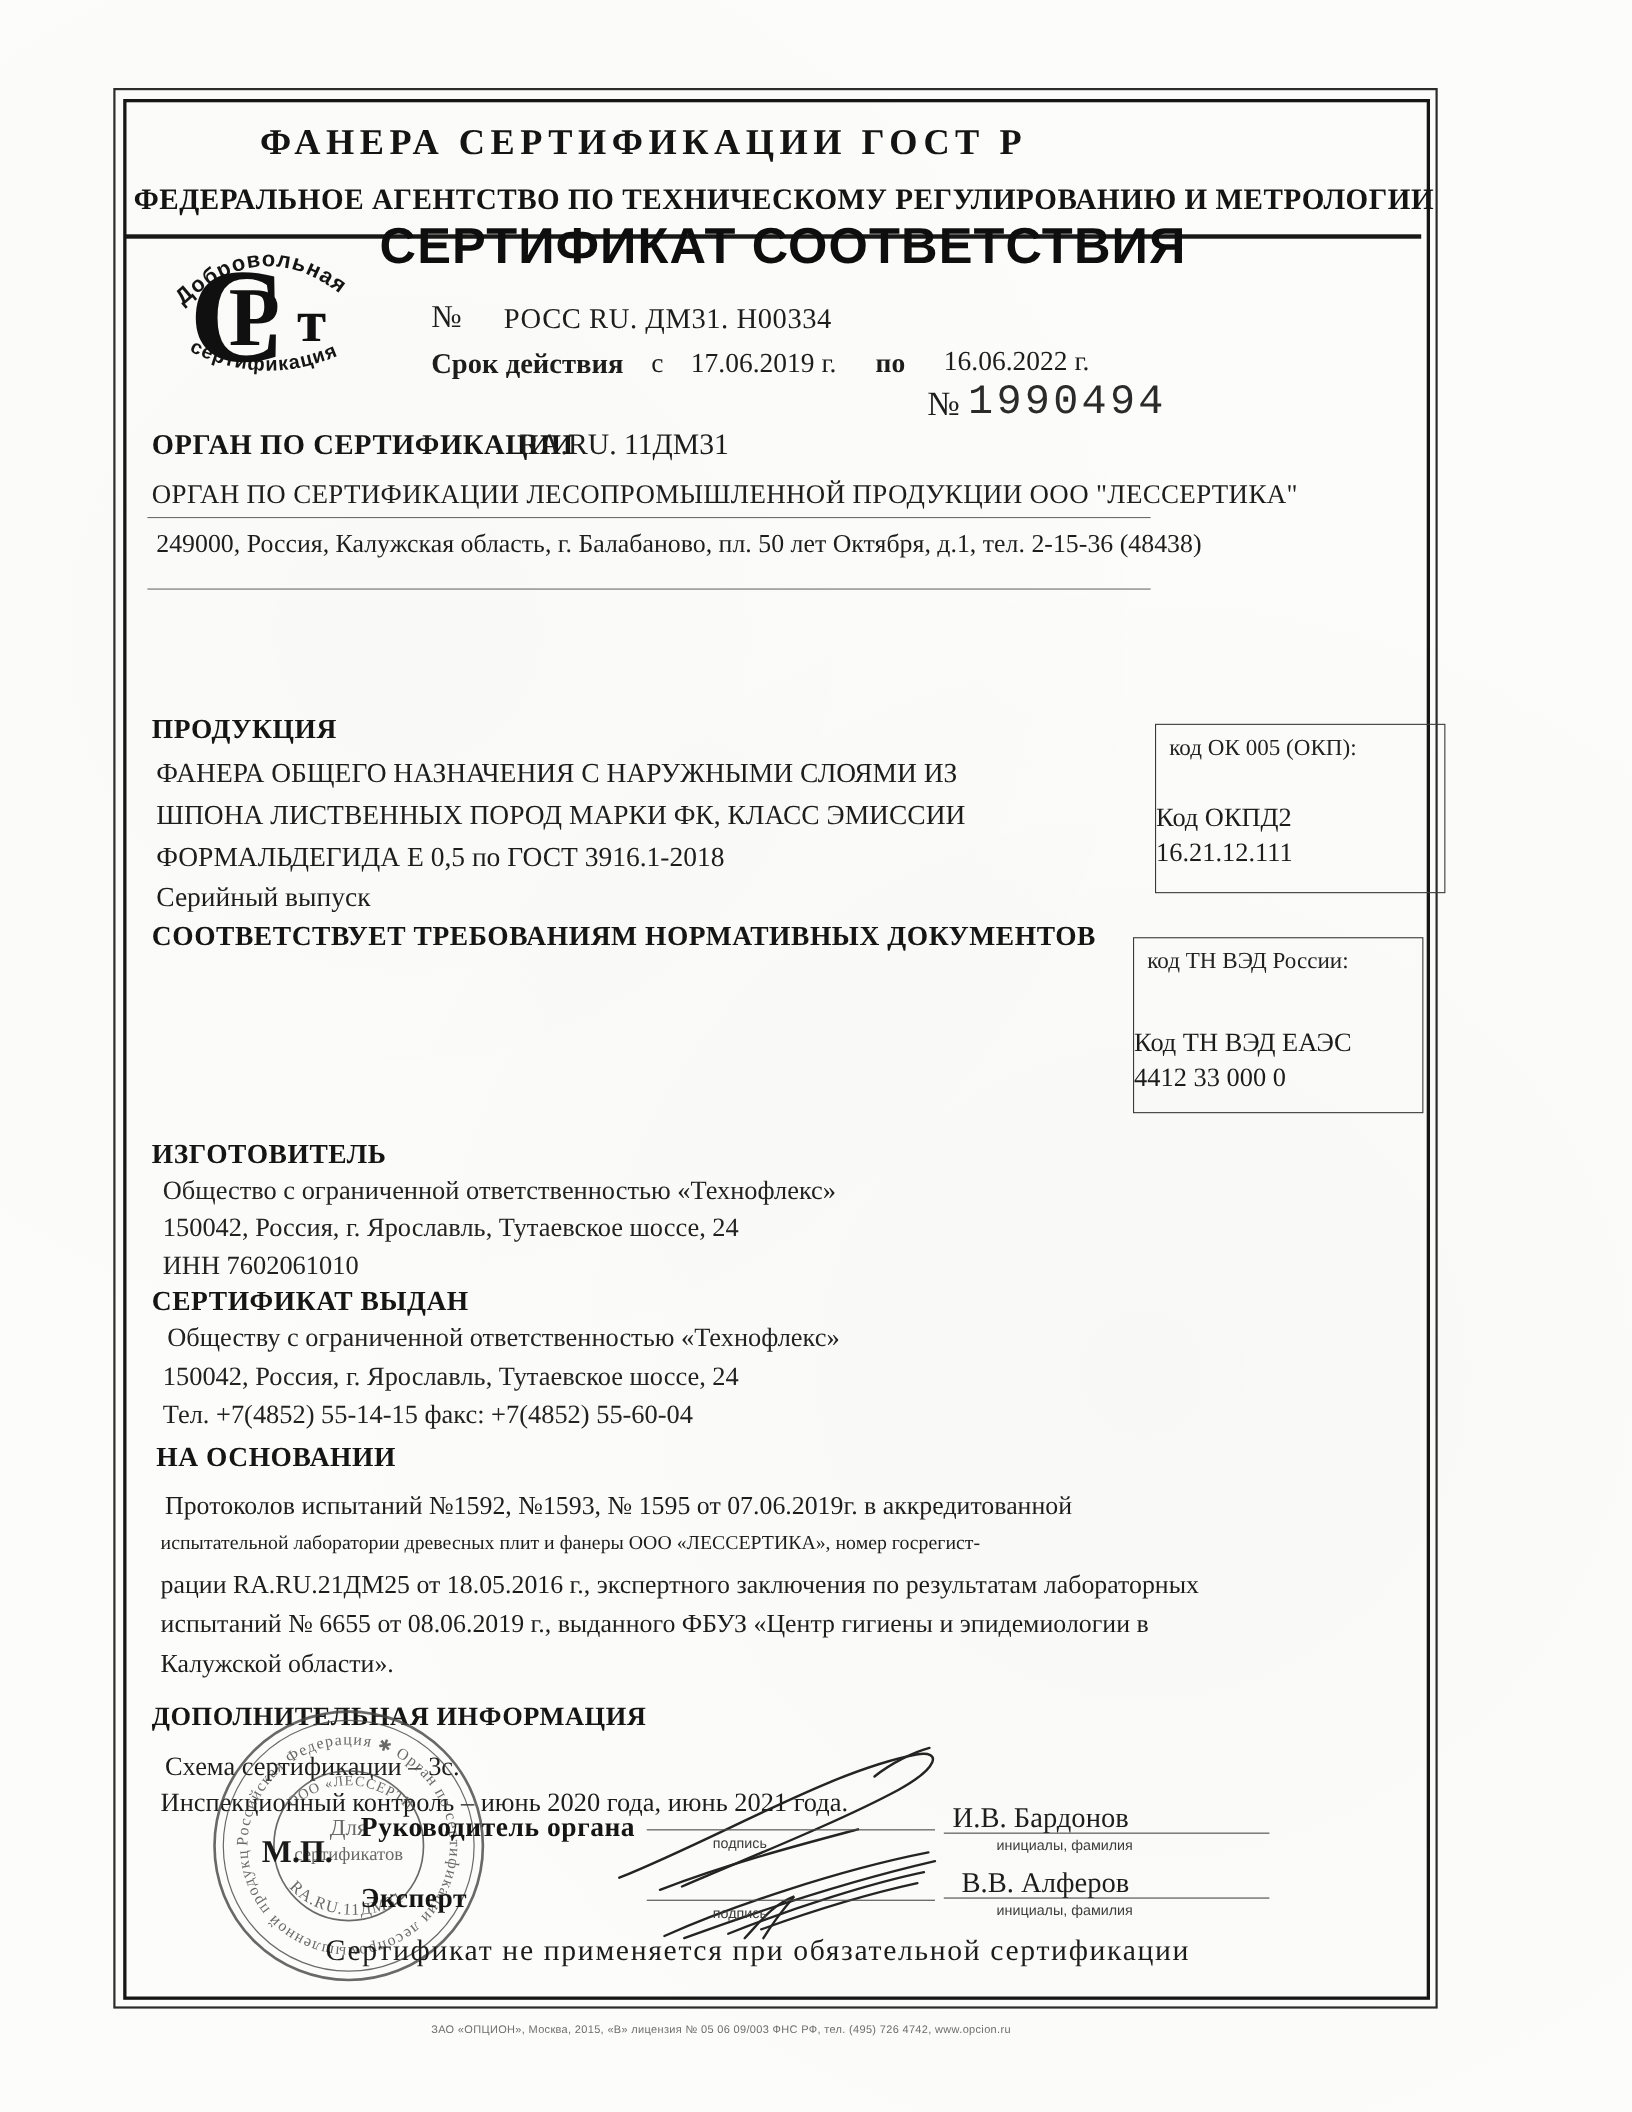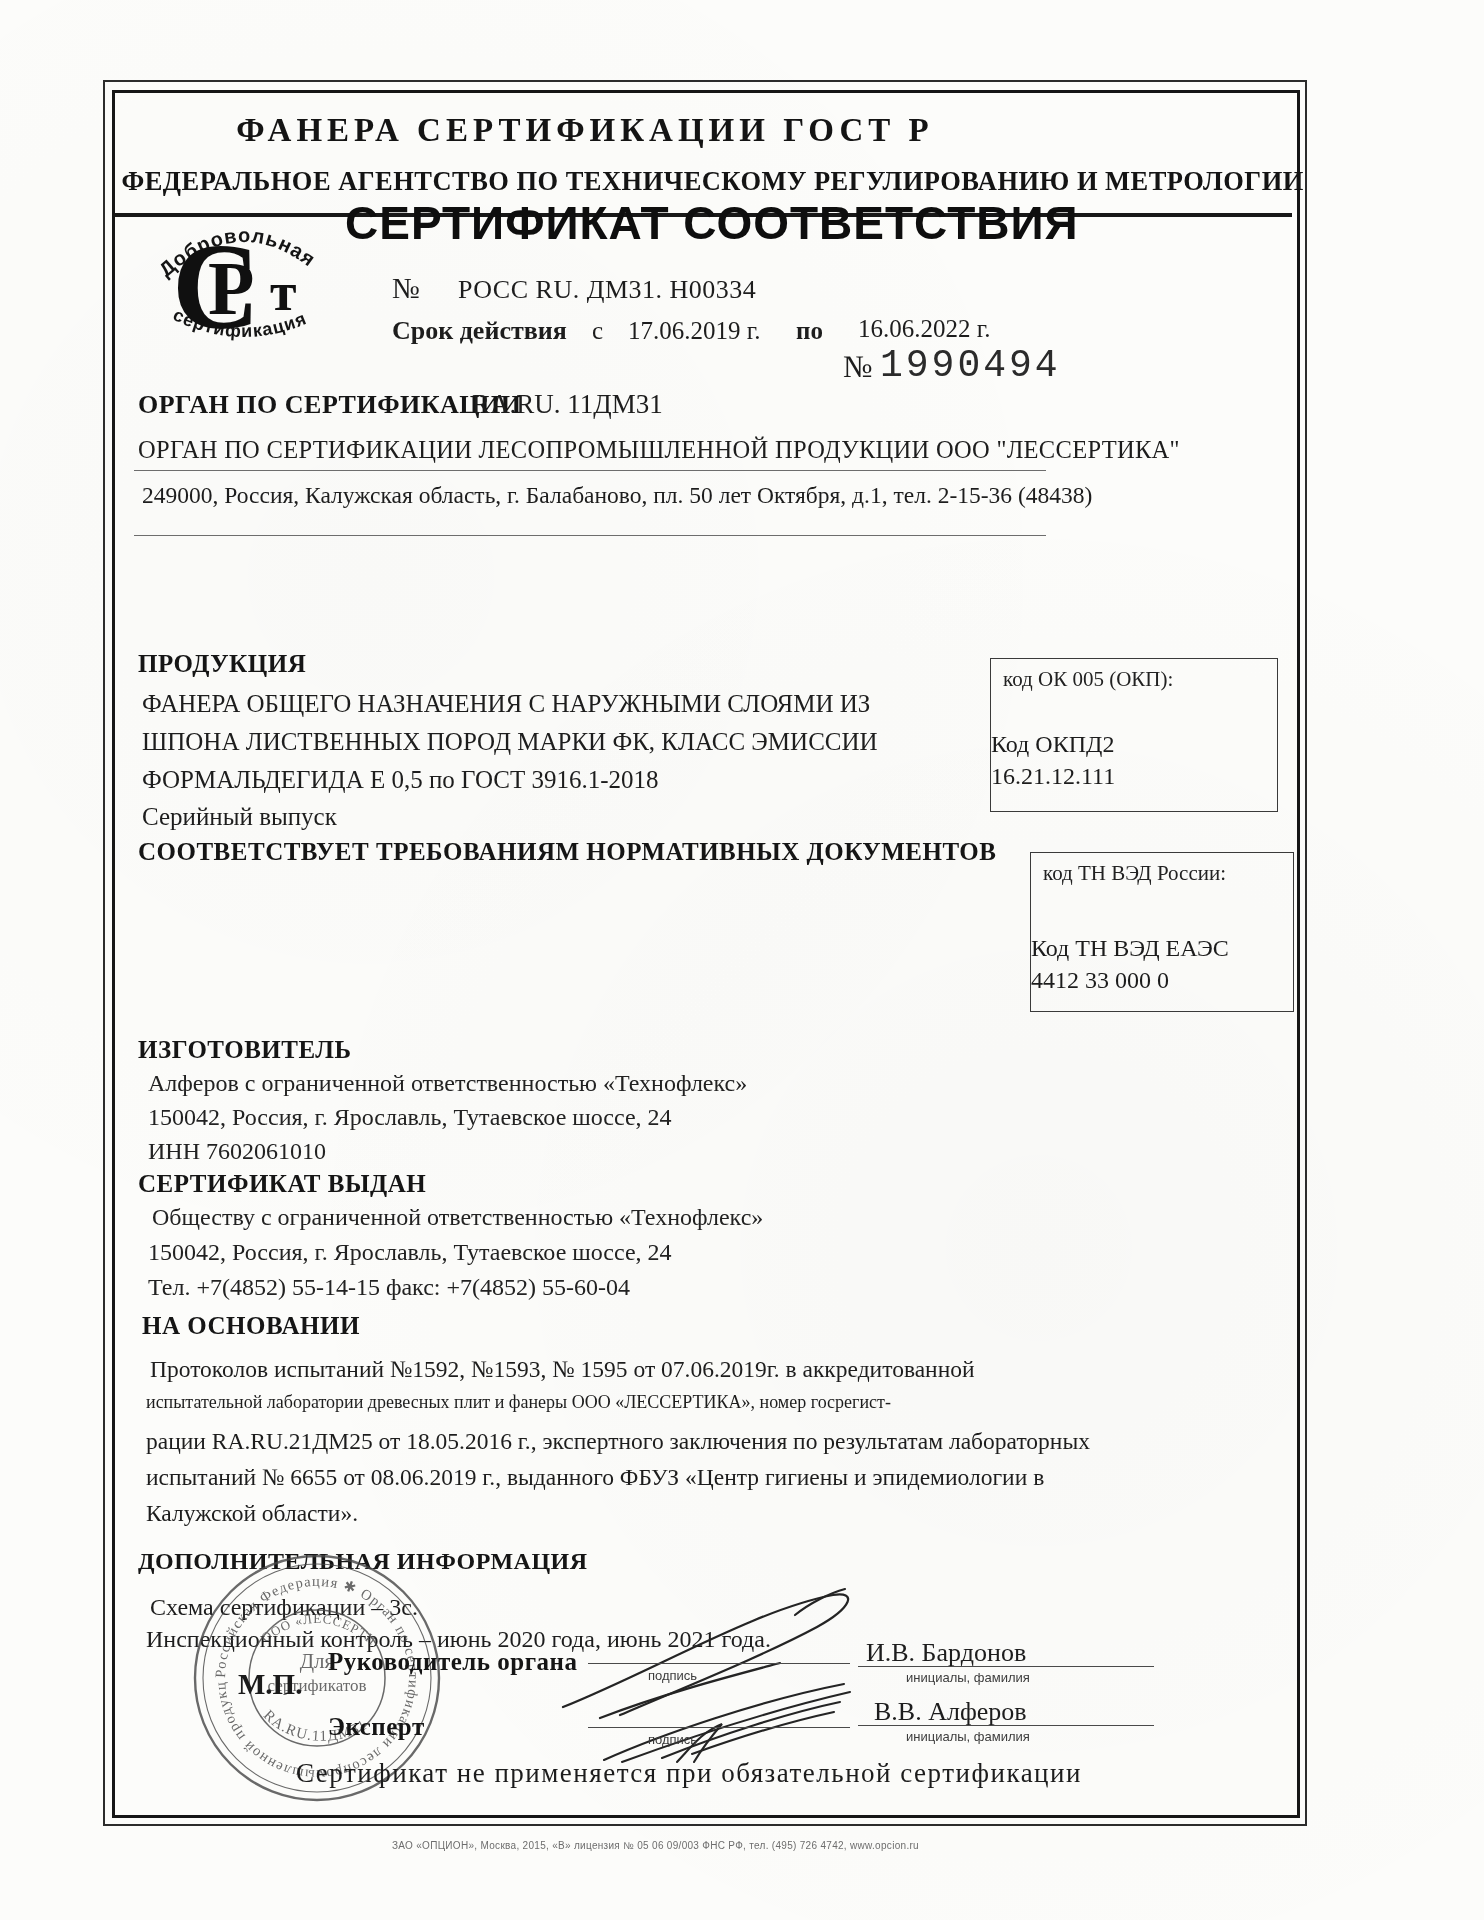--- a/index.html
+++ b/index.html
@@ -76,36 +76,36 @@
 
   <div class="abs serif" style="left:142px;top:482px;font-size:23.5px;">249000, Россия, Калужская область, г. Балабаново, пл. 50 лет Октября, д.1, тел. 2-15-36 (48438)</div>
   <div class="thinline" style="left:134px;top:535px;width:912px;"></div>
 
   <div class="abs seclabel" style="left:138px;top:650px;">ПРОДУКЦИЯ</div>
   <div class="abs serif" style="left:142px;top:690px;font-size:25px;">ФАНЕРА ОБЩЕГО НАЗНАЧЕНИЯ С НАРУЖНЫМИ СЛОЯМИ ИЗ</div>
   <div class="abs serif" style="left:142px;top:728px;font-size:25px;">ШПОНА ЛИСТВЕННЫХ ПОРОД МАРКИ ФК, КЛАСС ЭМИССИИ</div>
   <div class="abs serif" style="left:142px;top:766px;font-size:25px;">ФОРМАЛЬДЕГИДА  Е 0,5 по ГОСТ 3916.1-2018</div>
   <div class="abs serif" style="left:142px;top:803px;font-size:25px;">Серийный выпуск</div>
 
-  <div class="codebox" style="left:990px;top:658px;width:262px;height:152px;padding-left:24px;">
+  <div class="codebox" style="left:1050px;top:658px;width:262px;height:152px;">
     <div class="cb-label serif">код ОК 005 (ОКП):</div>
     <div class="cb-center serif" style="top:72px;">Код ОКПД2</div>
     <div class="cb-center serif" style="top:104px;">16.21.12.111</div>
   </div>
 
   <div class="abs seclabel" style="left:138px;top:838px;">СООТВЕТСТВУЕТ ТРЕБОВАНИЯМ НОРМАТИВНЫХ ДОКУМЕНТОВ</div>
 
   <div class="codebox" style="left:1030px;top:852px;width:262px;height:158px;">
     <div class="cb-label serif">код ТН ВЭД России:</div>
     <div class="cb-center serif" style="top:82px;">Код ТН ВЭД ЕАЭС</div>
     <div class="cb-center serif" style="top:114px;">4412 33 000 0</div>
   </div>
 
   <div class="abs seclabel" style="left:138px;top:1036px;">ИЗГОТОВИТЕЛЬ</div>
-  <div class="abs serif bodytext" style="left:148px;top:1070px;">Алферов  с ограниченной ответственностью «Технофлекс»</div>
+  <div class="abs serif bodytext" style="left:148px;top:1070px;">Общество  с ограниченной ответственностью «Технофлекс»</div>
   <div class="abs serif bodytext" style="left:148px;top:1104px;">150042, Россия, г. Ярославль, Тутаевское шоссе, 24</div>
   <div class="abs serif bodytext" style="left:148px;top:1138px;">ИНН 7602061010</div>
 
   <div class="abs seclabel" style="left:138px;top:1170px;">СЕРТИФИКАТ ВЫДАН</div>
   <div class="abs serif bodytext" style="left:152px;top:1204px;">Обществу  с ограниченной ответственностью «Технофлекс»</div>
   <div class="abs serif bodytext" style="left:148px;top:1239px;">150042, Россия, г. Ярославль, Тутаевское шоссе, 24</div>
   <div class="abs serif bodytext" style="left:148px;top:1274px;">Тел. +7(4852) 55-14-15   факс: +7(4852) 55-60-04</div>
 
   <div class="abs seclabel" style="left:142px;top:1312px;">НА ОСНОВАНИИ</div>
   <div class="abs serif" style="left:150px;top:1356px;font-size:23.5px;">Протоколов испытаний №1592, №1593, № 1595 от 07.06.2019г. в аккредитованной</div>

